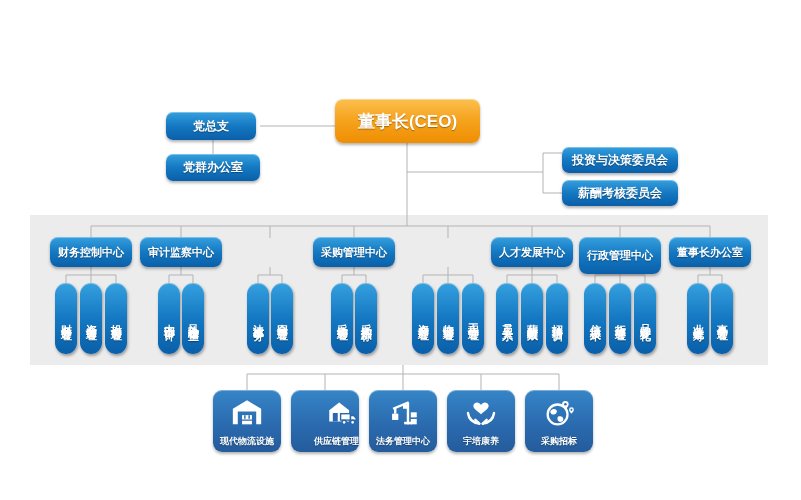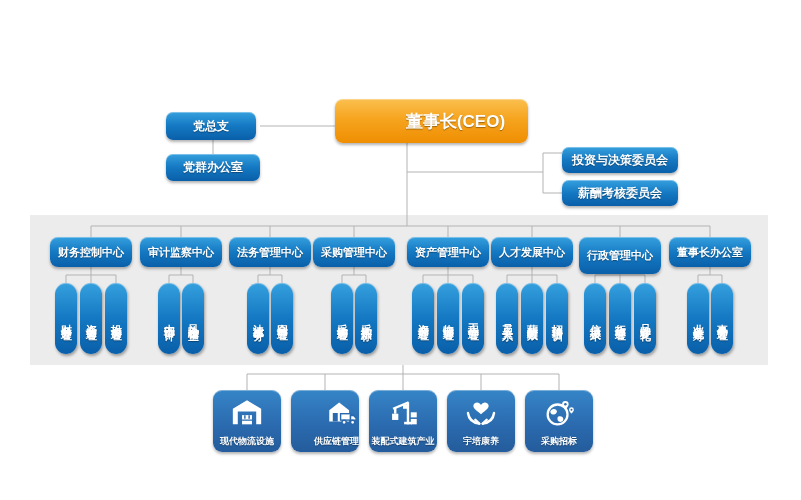--- a/index.html
+++ b/index.html
@@ -112,33 +112,31 @@
       <line x1="403" y1="365" x2="403" y2="374"></line>
       <line x1="247" y1="374" x2="559" y2="374"></line>
       <line x1="247" y1="374" x2="247" y2="391"></line>
       <line x1="325" y1="374" x2="325" y2="391"></line>
       <line x1="403" y1="374" x2="403" y2="391"></line>
       <line x1="481" y1="374" x2="481" y2="391"></line>
       <line x1="559" y1="374" x2="559" y2="391"></line>
     </g>
   </svg>
 
-  <div class="node ceo" style="left:335px;top:99px;width:145px;height:44px;padding-left:48px;">董事长(CEO)</div>
+  <div class="node ceo" style="left:335px;top:99px;width:145px;height:44px;">董事长(CEO)</div>
 
   <div class="node small" style="left:166px;top:112px;width:90px;height:28px;">党总支</div>
   <div class="node small" style="left:166px;top:154px;width:94px;height:27px;">党群办公室</div>
 
   <div class="node small" style="left:562px;top:140px;width:116px;height:26px;margin-top:7px;">投资与决策委员会</div>
   <div class="node small" style="left:562px;top:180px;width:116px;height:26px;">薪酬考核委员会</div>
 
   <div class="node center-box" style="left:50px;top:237px;width:82px;height:30px;">财务控制中心</div>
   <div class="node center-box" style="left:140px;top:237px;width:82px;height:30px;">审计监察中心</div>
-  <div class="node center-box" style="left:229px;top:237px;width:82px;height:30px;">法务管理中心</div>
   <div class="node center-box" style="left:313px;top:237px;width:82px;height:30px;">采购管理中心</div>
-  <div class="node center-box" style="left:407px;top:237px;width:82px;height:30px;">资产管理中心</div>
   <div class="node center-box" style="left:491px;top:237px;width:82px;height:30px;">人才发展中心</div>
   <div class="node center-box" style="left:579px;top:237px;width:82px;height:37px;">行政管理中心</div>
   <div class="node center-box" style="left:669px;top:237px;width:82px;height:30px;">董事长办公室</div>
 
   <div class="node pill" style="left:55px;top:283px;width:22px;height:71px;">财务管理</div>
   <div class="node pill" style="left:80px;top:283px;width:22px;height:71px;">资金管理</div>
   <div class="node pill" style="left:105px;top:283px;width:22px;height:71px;">投资管理</div>
 
   <div class="node pill" style="left:158px;top:283px;width:22px;height:71px;">内部审计</div>
   <div class="node pill" style="left:182px;top:283px;width:22px;height:71px;">风险稽查</div>
@@ -199,21 +197,21 @@
           <path d="M15.5 4.5 V20"></path>
           <path d="M6.5 8.5 V12.5"></path>
         </g>
         <rect x="4.3" y="12.5" width="4.4" height="4.4" fill="#fff"></rect>
         <rect x="12" y="6" width="3" height="3" fill="#fff"></rect>
         <rect x="17.5" y="11.5" width="4.2" height="3.6" fill="#fff"></rect>
         <rect x="17.5" y="16.2" width="4.2" height="3.8" fill="#fff"></rect>
         <rect x="12.8" y="18.2" width="5.5" height="1.8" fill="#fff"></rect>
       </svg>
     </span>
-    <span class="biz-label">装配式建筑产业</span>
+    <span class="biz-label">法务管理中心</span>
   </div>
 
   <div class="node biz" style="left:447px;top:390px;width:68px;height:62px;">
     <span class="icon">
       <svg width="34" height="34" viewBox="0 0 24 24">
         <path fill="#fff" d="M12 6.4 C10.9 3.9 7.4 3.9 6.7 6.4 C6.2 8.2 8 9.9 12 12.8 C16 9.9 17.8 8.2 17.3 6.4 C16.6 3.9 13.1 3.9 12 6.4 Z"></path>
         <g stroke="#fff" stroke-width="1.7" fill="none" stroke-linecap="round">
           <path d="M2.8 12 C3.3 16.2 6.3 18.8 10.8 19.5"></path>
           <path d="M21.2 12 C20.7 16.2 17.7 18.8 13.2 19.5"></path>
           <path d="M8 16.8 L10.8 19.5"></path>

